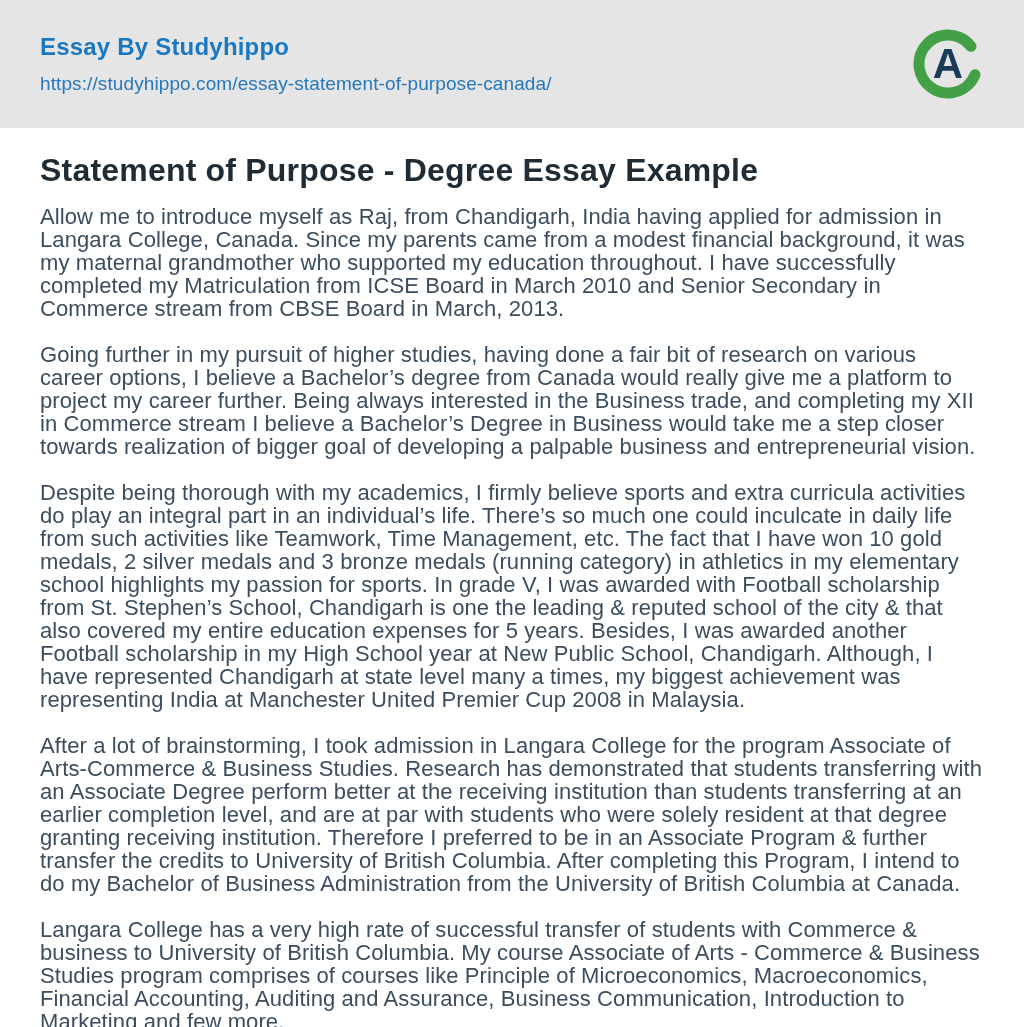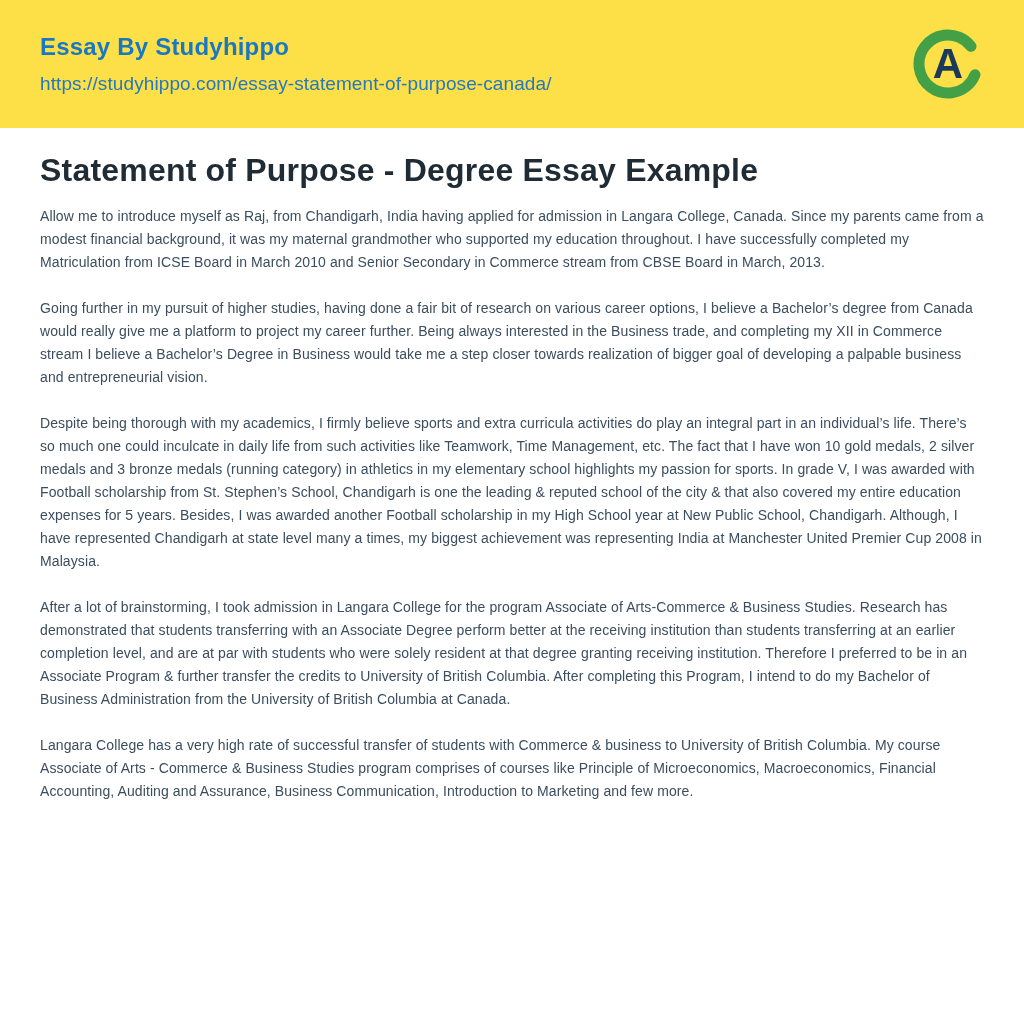--- a/index.html
+++ b/index.html
@@ -5,21 +5,21 @@
   * { margin: 0; padding: 0; box-sizing: border-box; }
   html, body {
     width: 1024px;
     background: #ffffff;
     font-family: "Liberation Sans", sans-serif;
   }
   body { min-height: 1027px; }
 
   
   .page-header {
-    background: #fde047;
+    background: #e5e5e5;
     width: 100%;
     height: 128px;
     display: flex;
     justify-content: space-between;
     align-items: center;
     padding: 0 40px;
   }
   .header-text { display: flex; flex-direction: column; gap: 12px; }
   .site-title {
     color: #1a78c2;
@@ -47,21 +47,21 @@
   }
   .essay-title {
     color: #1f2b35;
     font-size: 32px;
     font-weight: 800;
     letter-spacing: 0.2px;
     margin-bottom: 16px;
   }
   .essay-paragraph {
     color: #3b4d5e;
-    font-size: 14px;
+    font-size: 22px;
     line-height: 23px;
     letter-spacing: 0.1px;
     margin-bottom: 23px;
     max-width: 944px;
   }
   .essay-paragraph:last-child { margin-bottom: 0; }
 </style>
 </head>
 <body>
 

